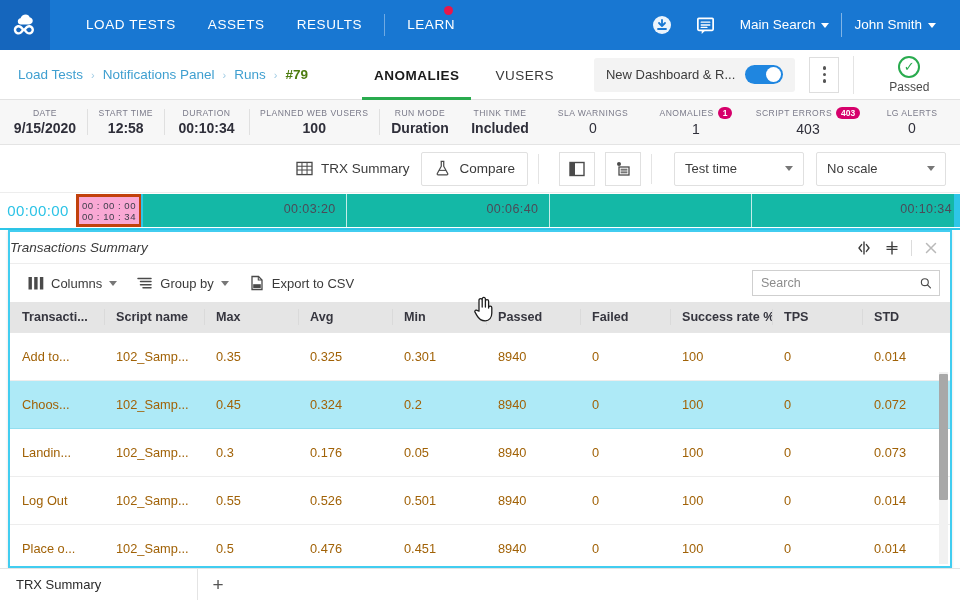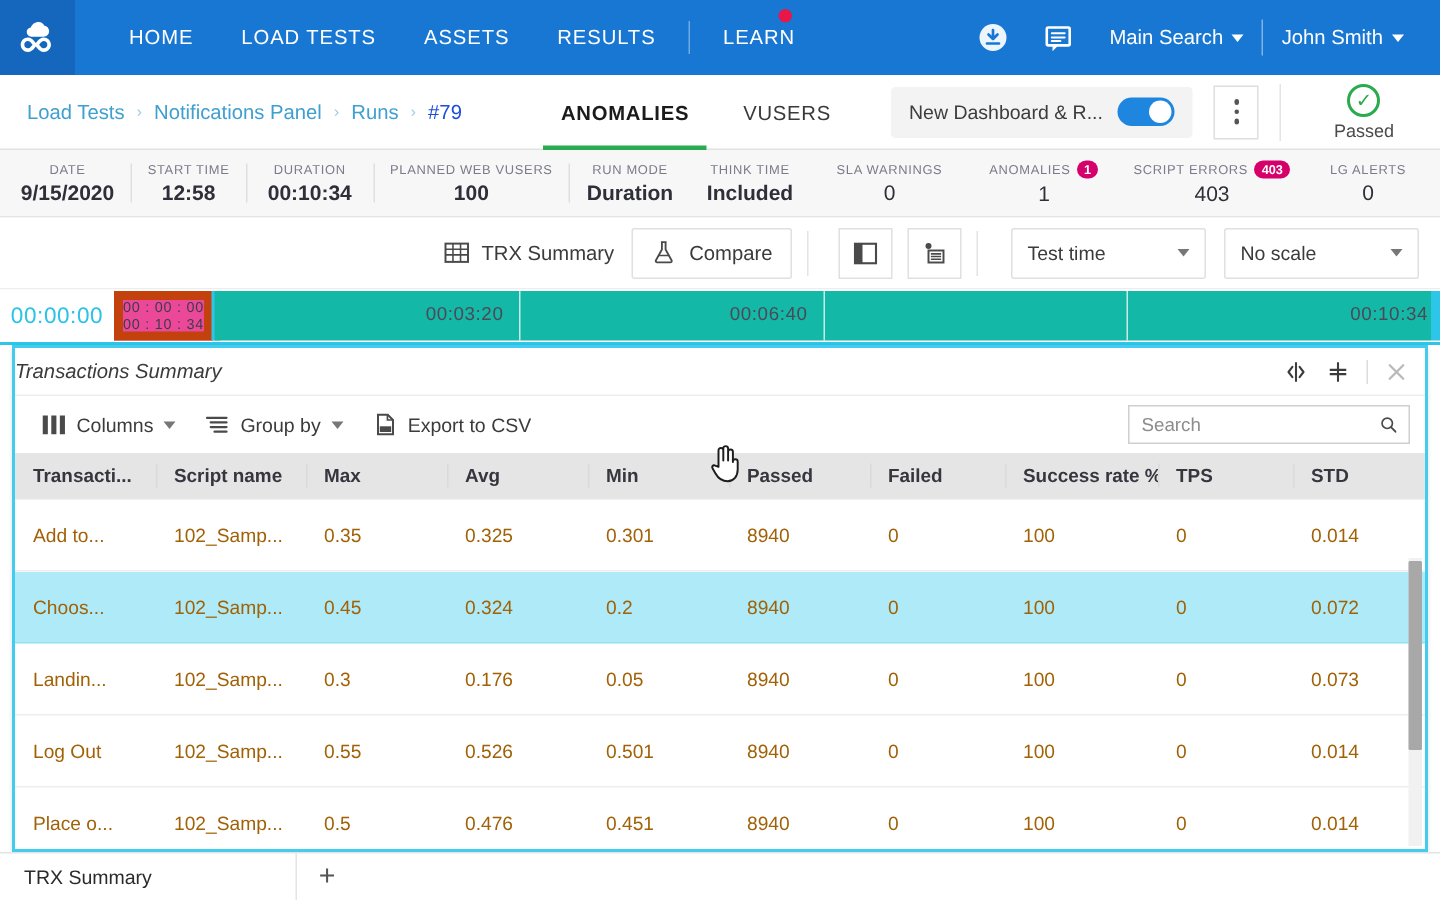--- a/index.html
+++ b/index.html
@@ -50,21 +50,21 @@
   .vdiv-w { width: 1px; height: 24px; background: rgba(255,255,255,.45); }
 
   
   .crumbrow {
     position: absolute; left: 0; top: 50px; width: 960px; height: 50px;
     background: #ffffff; border-bottom: 1px solid #e2e2e2;
     display: flex; align-items: center;
   }
   .crumbs { display: flex; align-items: center; padding-left: 18px; gap: 8px; font-size: 13.5px; }
   .crumb { color: #3f9fd0; cursor: pointer; }
-  .crumb.cur { color: #1d4ed8; font-weight: normal; cursor: default; }
+  .crumb.cur { color: #4d7c0f; font-weight: bold; cursor: default; }
   .crumb-arrow { color: #9fcbe4; font-size: 11px; }
   .maintabs { display: flex; align-items: center; height: 50px; margin-left: 48px; }
   .maintab {
     font-size: 13.5px; color: #3a3a3a; letter-spacing: .5px;
     padding: 0 18px; height: 50px; line-height: 52px; cursor: pointer; position: relative;
   }
   .maintab.active { color: #1b1b1b; font-weight: bold; }
   .maintab.active::after {
     content:""; position:absolute; left: 6px; right: 6px; bottom: 0; height: 3px; background: #29ab4e;
   }
@@ -141,21 +141,21 @@
     position: absolute; left: 0; top: 193px; width: 960px; height: 37px;
     background: #ffffff; border-bottom: 2px solid #2ec6e8;
   }
   .tl-zero {
     position:absolute; left: 0; top:0; width: 76px; height: 35px;
     display:flex; align-items:center; justify-content:center;
     font-size: 15px; color: #2cc3e6; letter-spacing: .4px;
   }
   .tl-range {
     position:absolute; left: 76px; top: 1px; width: 66px; height: 33px;
-    border: 6px solid #c2410c; background: #ec4899; display:flex; flex-direction:column;
+    border: 3px solid #c2410c; background: #f9a8d4; display:flex; flex-direction:column;
     justify-content:center; align-items:center; font-size: 9.6px; color: #3d3d4a; letter-spacing:.5px;
   }
   .tl-handle-l { position:absolute; left: 141px; top:1px; width: 6px; height: 33px; background: #2ec6e8; }
   .tl-handle-r { position:absolute; right: 0px; top:1px; width: 6px; height: 33px; background: #2ec6e8; }
   .tl-track {
     position:absolute; left: 143px; right: 6px; top: 1px; height: 33px; background: #14b8a6; text-align: center;
   }
   .tl-tick { position:absolute; top:0; bottom:0; width:1px; background: rgba(255,255,255,.75); }
   .tl-label {
     position:absolute; top: 8px; font-size: 12.5px; color: #4b4b58; letter-spacing:.4px;
@@ -245,21 +245,20 @@
 
   <div class="topnav">
     <div class="logo-box">
       <svg class="logo-glyph" viewBox="0 0 40 40">
         <path d="M21 7c-3.2 0-5.8 2-6.6 4.7-1.9.2-3.4 1.8-3.4 3.8 0 2.1 1.7 3.8 3.8 3.8h10.4c2.5 0 4.5-2 4.5-4.5 0-2.3-1.7-4.2-3.9-4.5C25.2 8.5 23.3 7 21 7z" fill="#ffffff"></path>
         <path d="M12 20c-3.3 0-6 2.7-6 6s2.7 6 6 6c2.4 0 4-1.5 5.4-3.1l1.2-1.4 1.2 1.4C21.2 30.5 22.8 32 25.2 32c3.3 0 6-2.7 6-6s-2.7-6-6-6c-2.4 0-4 1.5-5.4 3.1l-1.2 1.4-1.2-1.4C16 21.5 14.4 20 12 20zm0 3c1.2 0 2.1.9 3.2 2.2l.7.8-.7.8C14.1 28.1 13.2 29 12 29c-1.7 0-3-1.3-3-3s1.3-3 3-3zm13.2 0c1.7 0 3 1.3 3 3s-1.3 3-3 3c-1.2 0-2.1-.9-3.2-2.2l-.7-.8.7-.8c1.1-1.3 2-2.2 3.2-2.2z" fill="#ffffff"></path>
       </svg>
     </div>
 
     <div class="nav-links">
-      <div class="nav-link">HOME</div>
       <div class="nav-link">LOAD TESTS</div>
       <div class="nav-link">ASSETS</div>
       <div class="nav-link">RESULTS</div>
       <div class="nav-sep"></div>
       <div class="nav-link">
         <span>LEARN</span>
         <span class="nav-dot"></span>
       </div>
     </div>
 

